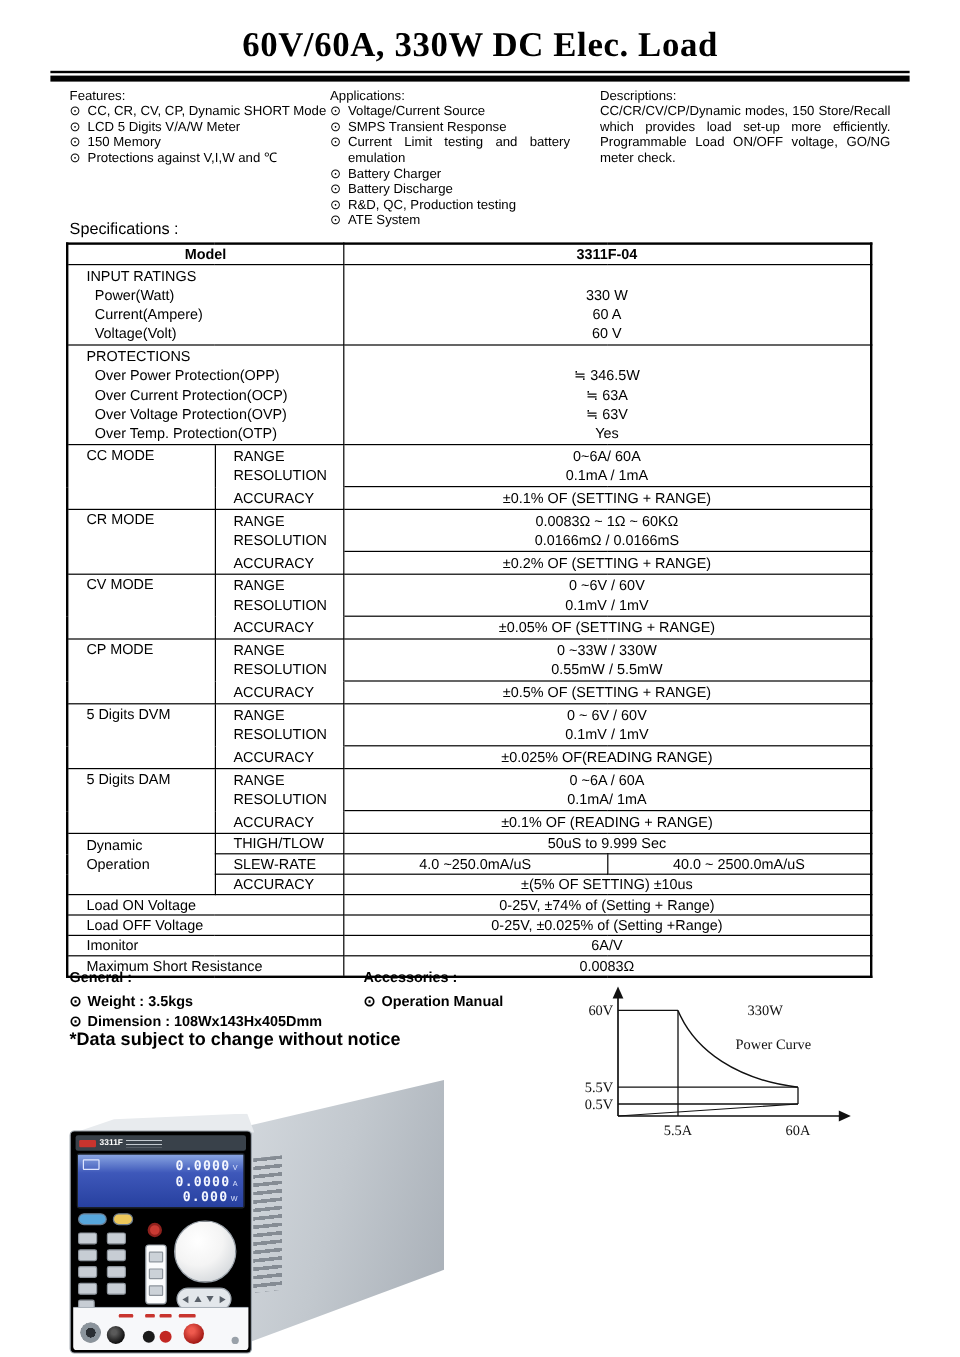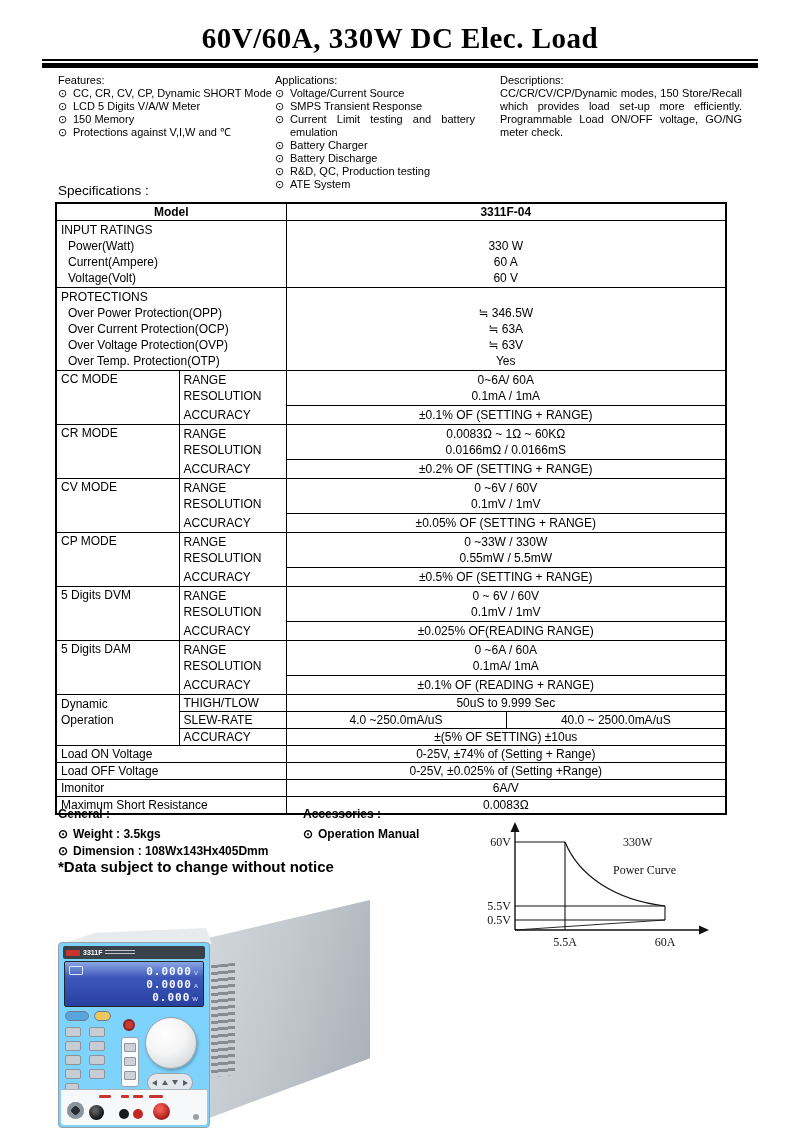--- a/index.html
+++ b/index.html
@@ -20,21 +20,21 @@
   #col-desc{left:500px;width:242px}
   .li{display:flex;gap:4px;margin:0}
   .blt{flex:0 0 11px;width:11px}
   .li .txt{text-align:justify}
   #col-desc p{margin:0;text-align:justify}
 
   
   .spec-label{position:absolute;left:58px;top:183px;font-size:13.5px;font-weight:normal}
   table.spec{position:absolute;left:55px;top:202px;width:670px;border-collapse:collapse;
              border:2px solid #000;font-size:12px;table-layout:fixed}
-  .spec td{border:1px solid #000;padding:1px 4px;vertical-align:top}
+  .spec td{border:1px solid #000;padding:1px 15px;vertical-align:top}
   .ln{height:16px;line-height:16px;white-space:nowrap;overflow:visible}
   .c{text-align:center}
   .b{font-weight:bold}
   .ind{padding-left:7px}
   .nbb{border-bottom:none!important}
   .nbt{border-top:none!important}
 
   
   .foot{position:absolute;top:806px;font-size:12px;font-weight:bold;line-height:17px}
   #general{left:58px;width:240px}
@@ -49,21 +49,21 @@
   
   .dev{position:absolute;left:58px;top:898px;width:320px;height:230px}
   .dev-side{position:absolute;left:148px;top:2px;width:164px;height:226px;
             background:linear-gradient(105deg,#d3d8dd 0%,#c2c8ce 45%,#a7aeb6 100%);
             clip-path:polygon(0 17%,100% 0,100% 70%,0 97%)}
   .dev-vents{position:absolute;left:153px;top:66px;width:24px;height:112px;
              background:repeating-linear-gradient(180deg,#858c94 0 3px,transparent 3px 7px);
              transform:skewY(-6deg)}
   .dev-top{position:absolute;left:4px;top:30px;width:150px;height:16px;background:#e8ebee;
            clip-path:polygon(0 100%,100% 100%,96% 0,22% 30%)}
-  .dev-front{position:absolute;left:0;top:44px;width:150px;height:184px;background:#7dd3fc;
+  .dev-front{position:absolute;left:0;top:44px;width:150px;height:184px;background:#000000;
              border:1px solid #969ea6;border-radius:4px}
   .dev-hdr{position:absolute;left:4px;top:3px;right:4px;height:13px;background:#39414a;
            border-radius:2px;display:flex;align-items:center;gap:3px;padding:0 3px;box-sizing:border-box}
   .dev-logo{width:14px;height:6px;background:#c8342e;border-radius:1px}
   .dev-model{color:#fff;font-size:7px;font-weight:bold;line-height:13px}
   .dev-hdr-fine{width:30px;height:6px;
                 background:repeating-linear-gradient(180deg,#c3c9cf 0 1px,transparent 1px 3px)}
   .dev-lcd{position:absolute;left:5px;top:18px;right:5px;height:46px;
            background:linear-gradient(180deg,#8aa6e2 0%,#3e58ba 35%,#27409f 100%);
            border:1px solid #20262d;border-radius:2px;padding:3px 5px 0 5px;box-sizing:border-box}

